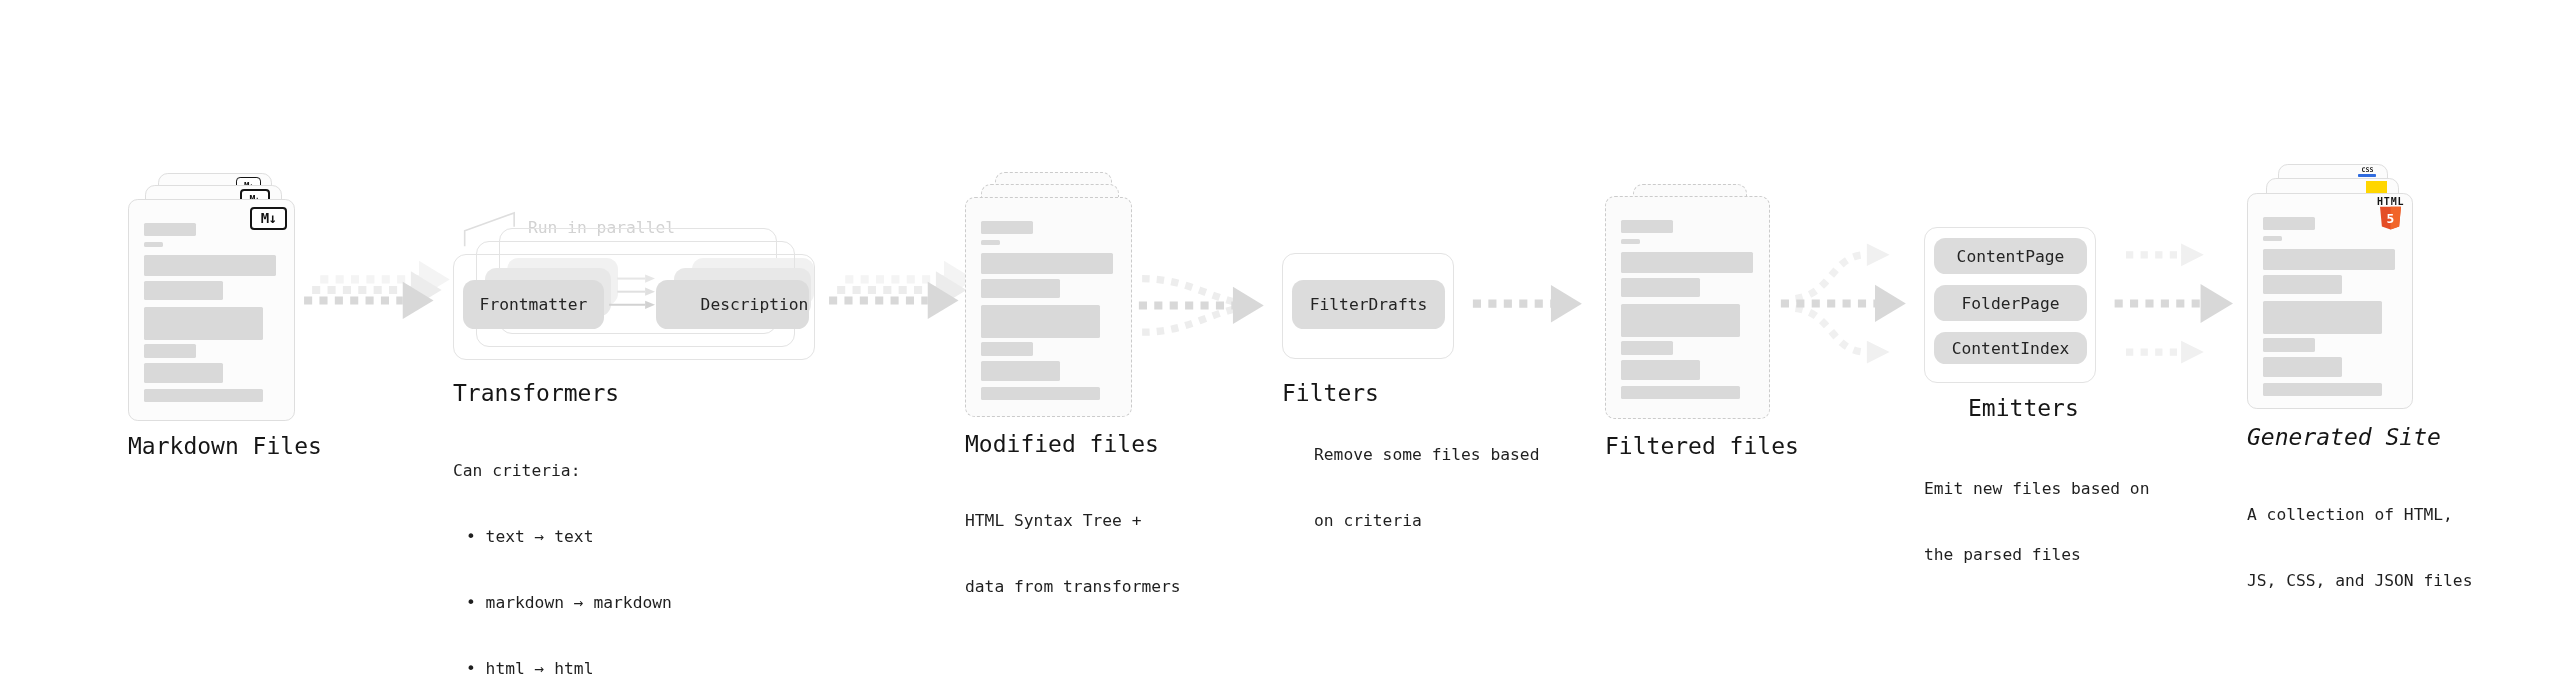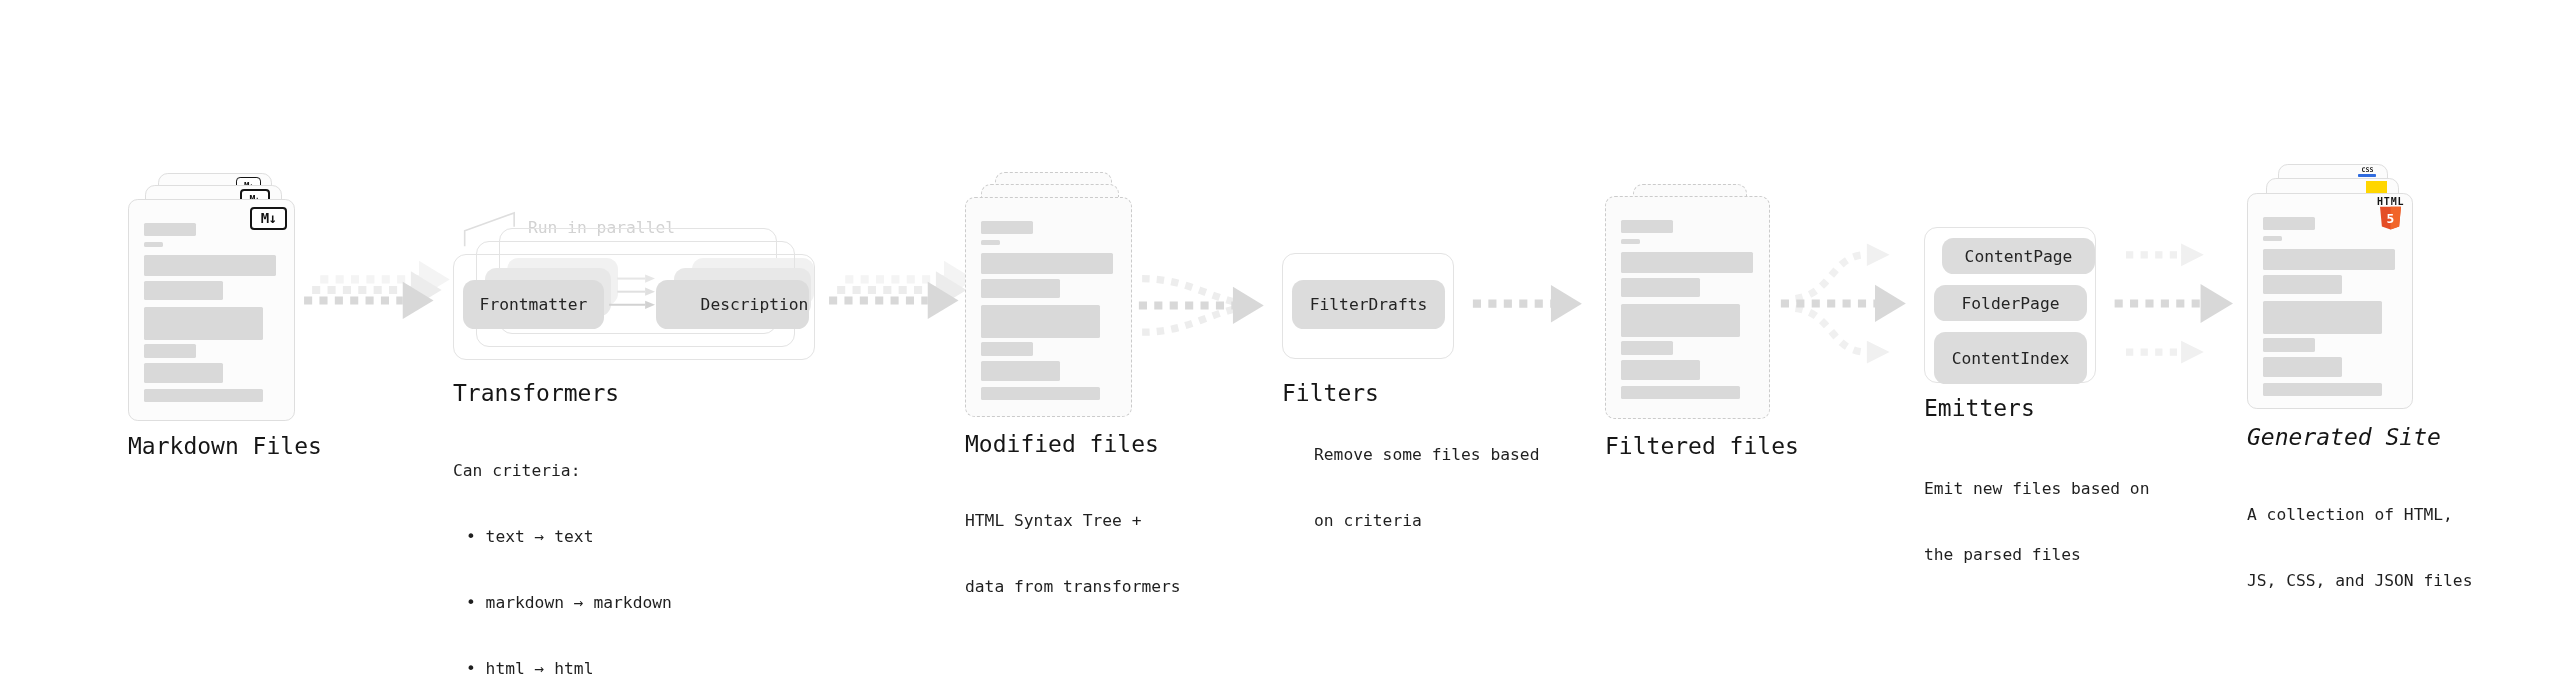--- a/index.html
+++ b/index.html
@@ -191,24 +191,24 @@
     <path d="M24,82 C70,76 68,28 112,28" fill="none" stroke="#f0f0f0" stroke-width="9" stroke-dasharray="9 9"></path>
     <polygon points="112,14 112,42 140,28" fill="#f0f0f0"></polygon>
     <path d="M24,94 C70,100 68,148 112,148" fill="none" stroke="#f0f0f0" stroke-width="9" stroke-dasharray="9 9"></path>
     <polygon points="112,134 112,162 140,148" fill="#f0f0f0"></polygon>
     <line x1="6" y1="88" x2="122" y2="88" stroke="#d8d8d8" stroke-width="10" stroke-dasharray="10 9"></line>
     <polygon points="122,65 122,111 160,88" fill="#d8d8d8"></polygon>
   </svg>
 
   <div>
     <div class="outline filled" style="left:1924px;top:227px;width:172px;height:156px;"></div>
-    <div class="pill" style="left:1934px;top:238px;width:153px;height:36px;margin-left:8px;">ContentPage</div>
+    <div class="pill" style="left:1934px;top:238px;width:153px;height:36px;">ContentPage</div>
     <div class="pill" style="left:1934px;top:285px;width:153px;height:36px;">FolderPage</div>
-    <div class="pill" style="left:1934px;top:332px;width:153px;height:52px;">ContentIndex</div>
-    <div class="title" style="left:1924px;top:395px;">Emitters</div>
+    <div class="pill" style="left:1934px;top:332px;width:153px;height:32px;">ContentIndex</div>
+    <div class="title" style="left:1968px;top:395px;">Emitters</div>
     <div class="body" style="left:1924px;top:434px;">
       <div>Emit new files based on</div>
       <div>the parsed files</div>
     </div>
   </div>
 
   <svg class="abs" style="left:2113px;top:232px;" width="150" height="138" viewBox="0 0 185 170">
     <line x1="16" y1="28" x2="84" y2="28" stroke="#f0f0f0" stroke-width="9" stroke-dasharray="9 9"></line>
     <polygon points="84,14 84,42 112,28" fill="#f0f0f0"></polygon>
     <line x1="2" y1="88" x2="108" y2="88" stroke="#d8d8d8" stroke-width="10" stroke-dasharray="10 9"></line>

